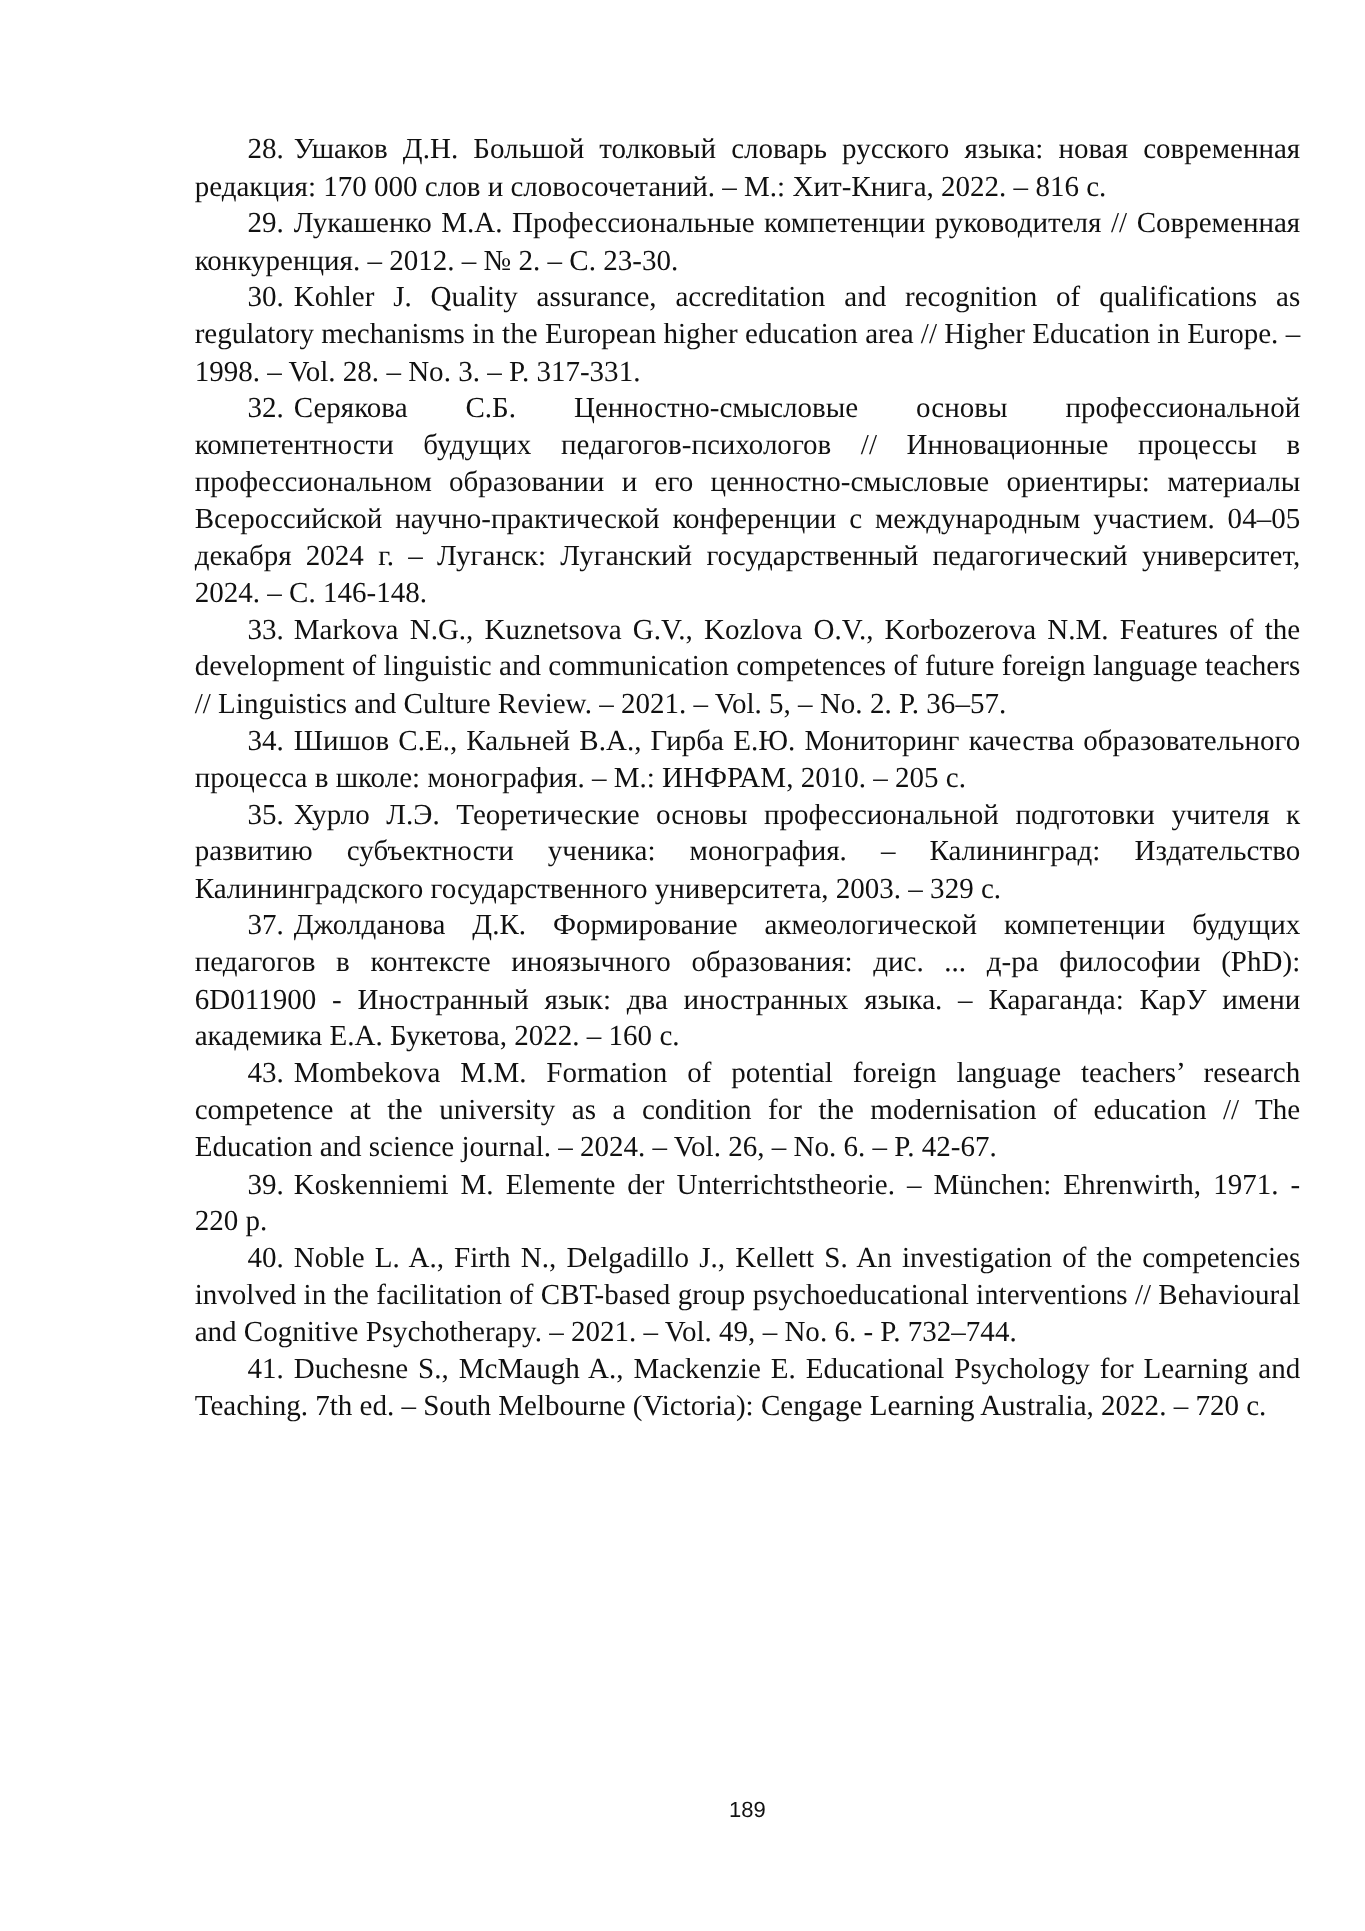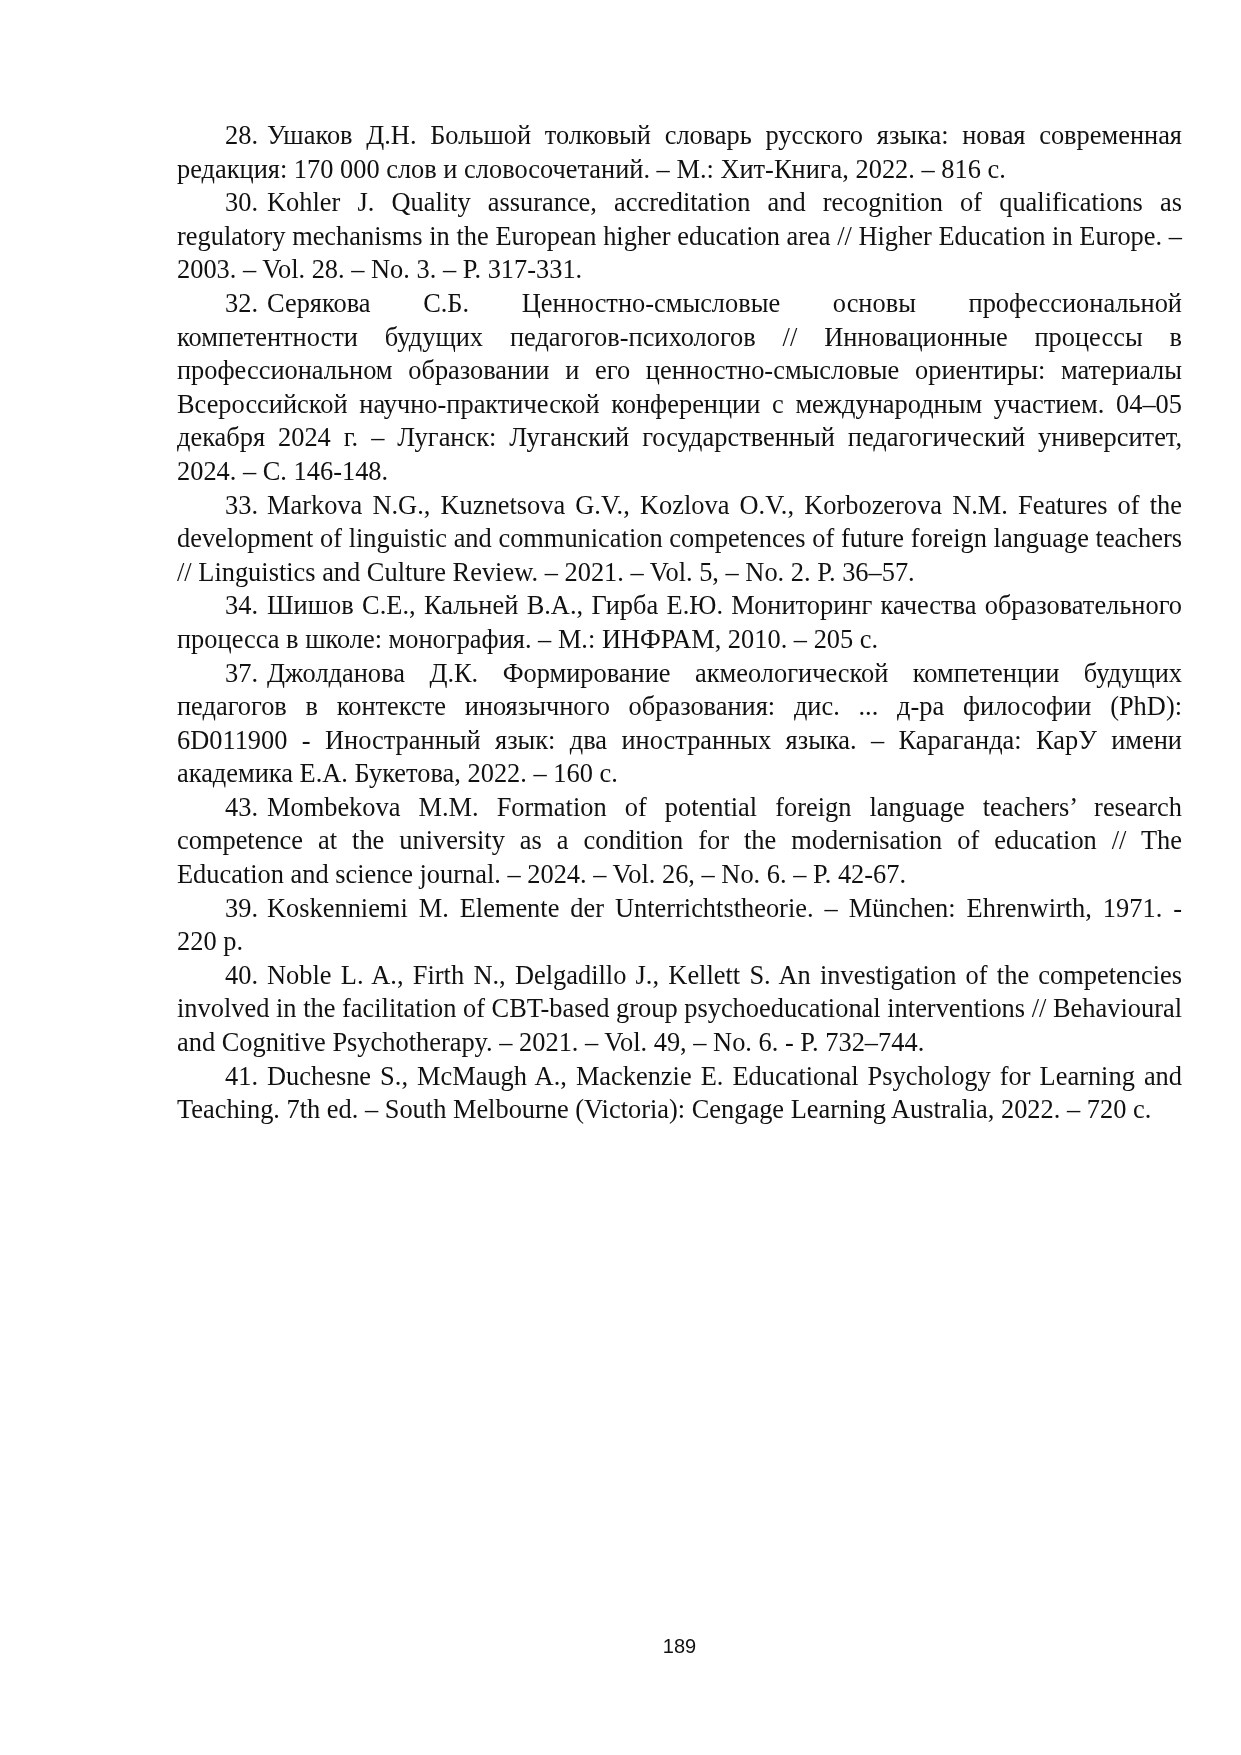--- a/index.html
+++ b/index.html
@@ -56,24 +56,26 @@
     line-height: 24px;
     color: #111111;
   }
 </style>
 </head>
 <body style="background: rgb(255, 255, 255); color: rgb(17, 17, 17);">
 
 <div class="page">
   <ol class="refs">
     <li class="ref"><span class="ref-num">28.</span><span>Ушаков Д.Н. Большой толковый словарь русского языка: новая современная редакция: 170 000 слов и словосочетаний. – М.: Хит-Книга, 2022. – 816 с.</span></li>
-    <li class="ref"><span class="ref-num">30.</span><span>Kohler J. Quality assurance, accreditation and recognition of qualifications as regulatory mechanisms in the European higher education area // Higher Education in Europe. – 2003. – Vol. 28. – No. 3. – P. 317-331.</span></li>
+    <li class="ref"><span class="ref-num">29.</span><span>Лукашенко М.А. Профессиональные компетенции руководителя // Современная конкуренция. – 2012. – № 2. – С. 23-30.</span></li>
+    <li class="ref"><span class="ref-num">30.</span><span>Kohler J. Quality assurance, accreditation and recognition of qualifications as regulatory mechanisms in the European higher education area // Higher Education in Europe. – 1998. – Vol. 28. – No. 3. – P. 317-331.</span></li>
     <li class="ref"><span class="ref-num">32.</span><span>Серякова С.Б. Ценностно-смысловые основы профессиональной компетентности будущих педагогов-психологов // Инновационные процессы в профессиональном образовании и его ценностно-смысловые ориентиры: материалы Всероссийской научно-практической конференции с международным участием. 04–05 декабря 2024 г. – Луганск: Луганский государственный педагогический университет, 2024. – С. 146-148.</span></li>
     <li class="ref"><span class="ref-num">33.</span><span>Markova N.G., Kuznetsova G.V., Kozlova O.V., Korbozerova N.M. Features of the development of linguistic and communication competences of future foreign language teachers // Linguistics and Culture Review. – 2021. – Vol. 5, – No. 2. P. 36–57.</span></li>
     <li class="ref"><span class="ref-num">34.</span><span>Шишов С.Е., Кальней В.А., Гирба Е.Ю. Мониторинг качества образовательного процесса в школе: монография. – М.: ИНФРАМ, 2010. – 205 с.</span></li>
+    <li class="ref"><span class="ref-num">35.</span><span>Хурло Л.Э. Теоретические основы профессиональной подготовки учителя к развитию субъектности ученика: монография. – Калининград: Издательство Калининградского государственного университета, 2003. – 329 с.</span></li>
     <li class="ref"><span class="ref-num">37.</span><span>Джолданова Д.К. Формирование акмеологической компетенции будущих педагогов в контексте иноязычного образования: дис. ... д-ра философии (PhD): 6D011900 - Иностранный язык: два иностранных языка. – Караганда: КарУ имени академика Е.А. Букетова, 2022. – 160 с.</span></li>
     <li class="ref"><span class="ref-num">43.</span><span>Mombekova M.M. Formation of potential foreign language teachers’ research competence at the university as a condition for the modernisation of education // The Education and science journal. – 2024. – Vol. 26, – No. 6. – P. 42-67.</span></li>
     <li class="ref"><span class="ref-num">39.</span><span>Koskenniemi M. Elemente der Unterrichtstheorie. – München: Ehrenwirth, 1971. - 220 p.</span></li>
     <li class="ref"><span class="ref-num">40.</span><span>Noble L. A., Firth N., Delgadillo J., Kellett S. An investigation of the competencies involved in the facilitation of CBT-based group psychoeducational interventions // Behavioural and Cognitive Psychotherapy. – 2021. – Vol. 49, – No. 6. - P. 732–744.</span></li>
     <li class="ref"><span class="ref-num">41.</span><span>Duchesne S., McMaugh A., Mackenzie E. Educational Psychology for Learning and Teaching. 7th ed. – South Melbourne (Victoria): Cengage Learning Australia, 2022. – 720 с.</span></li>
   </ol>
 
   <div class="page-number">189</div>
 </div>
 

